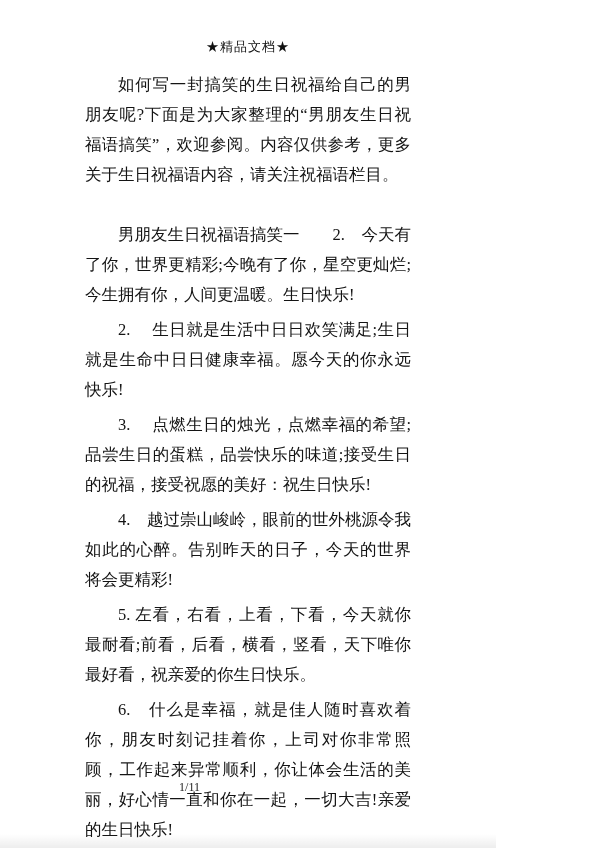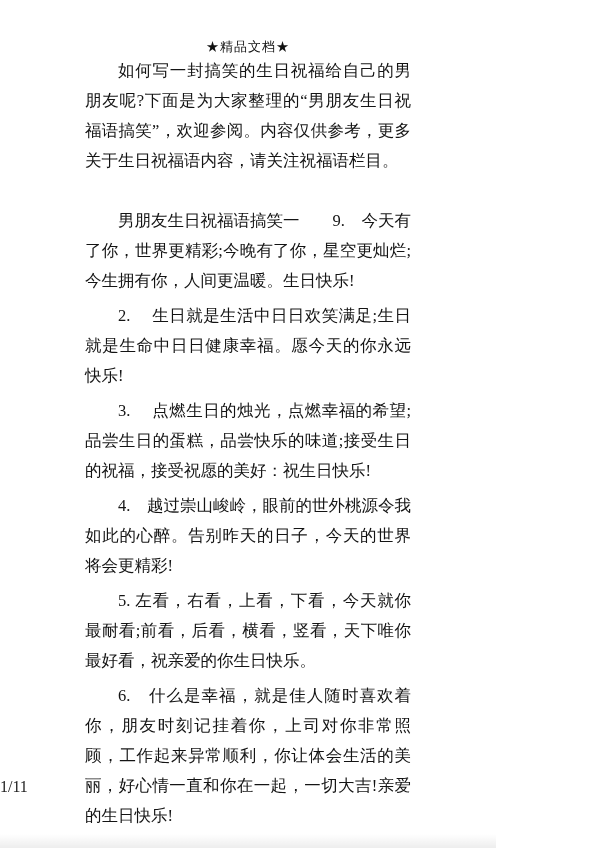--- a/index.html
+++ b/index.html
@@ -35,31 +35,32 @@
   }
   .para {
     font-size: 16.5px;
     line-height: 30px;
     text-align: justify;
     text-indent: 2em;
     margin: 0 0 5px 0;
     word-break: break-all;
   }
   .para.intro {
+    margin-top: 14px;
   }
   .para.section-start {
     margin-top: 30px;
   }
   .page-number {
     position: absolute;
     top: 780px;
     left: 0;
     right: 117px;
-    text-align: left;
-    font-size: 16px;
+    text-align: center;
+    font-size: 12px;
     line-height: 14px;
     color: #222;
   }
   .bottom-shadow {
     position: absolute;
     left: 0;
     right: 0;
     bottom: 0;
     height: 14px;
     background: linear-gradient(to bottom, rgba(0,0,0,0) 0%, rgba(0,0,0,0.07) 100%);
@@ -69,21 +70,21 @@
 </head>
 <body>
 
 <div class="page">
 
   <div class="watermark">★精品文档★</div>
 
 
   <p class="para intro">如何写一封搞笑的生日祝福给自己的男朋友呢?下面是为大家整理的“男朋友生日祝福语搞笑”，欢迎参阅。内容仅供参考，更多关于生日祝福语内容，请关注祝福语栏目。</p>
 
-  <p class="para section-start">男朋友生日祝福语搞笑一　　9.　今天有了你，世界更精彩;今晚有了你，星空更灿烂;今生拥有你，人间更温暖。生日快乐!</p>
+  <p class="para section-start">男朋友生日祝福语搞笑一　　2.　今天有了你，世界更精彩;今晚有了你，星空更灿烂;今生拥有你，人间更温暖。生日快乐!</p>
 
   <p class="para">2.　 生日就是生活中日日欢笑满足;生日就是生命中日日健康幸福。愿今天的你永远快乐!</p>
 
   <p class="para">3.　 点燃生日的烛光，点燃幸福的希望;品尝生日的蛋糕，品尝快乐的味道;接受生日的祝福，接受祝愿的美好：祝生日快乐!</p>
 
   <p class="para">4.　越过崇山峻岭，眼前的世外桃源令我如此的心醉。告别昨天的日子，今天的世界将会更精彩!</p>
 
   <p class="para">5. 左看，右看，上看，下看，今天就你最耐看;前看，后看，横看，竖看，天下唯你最好看，祝亲爱的你生日快乐。</p>
 
   <p class="para">6.　什么是幸福，就是佳人随时喜欢着你，朋友时刻记挂着你，上司对你非常照顾，工作起来异常顺利，你让体会生活的美丽，好心情一直和你在一起，一切大吉!亲爱的生日快乐!</p>

